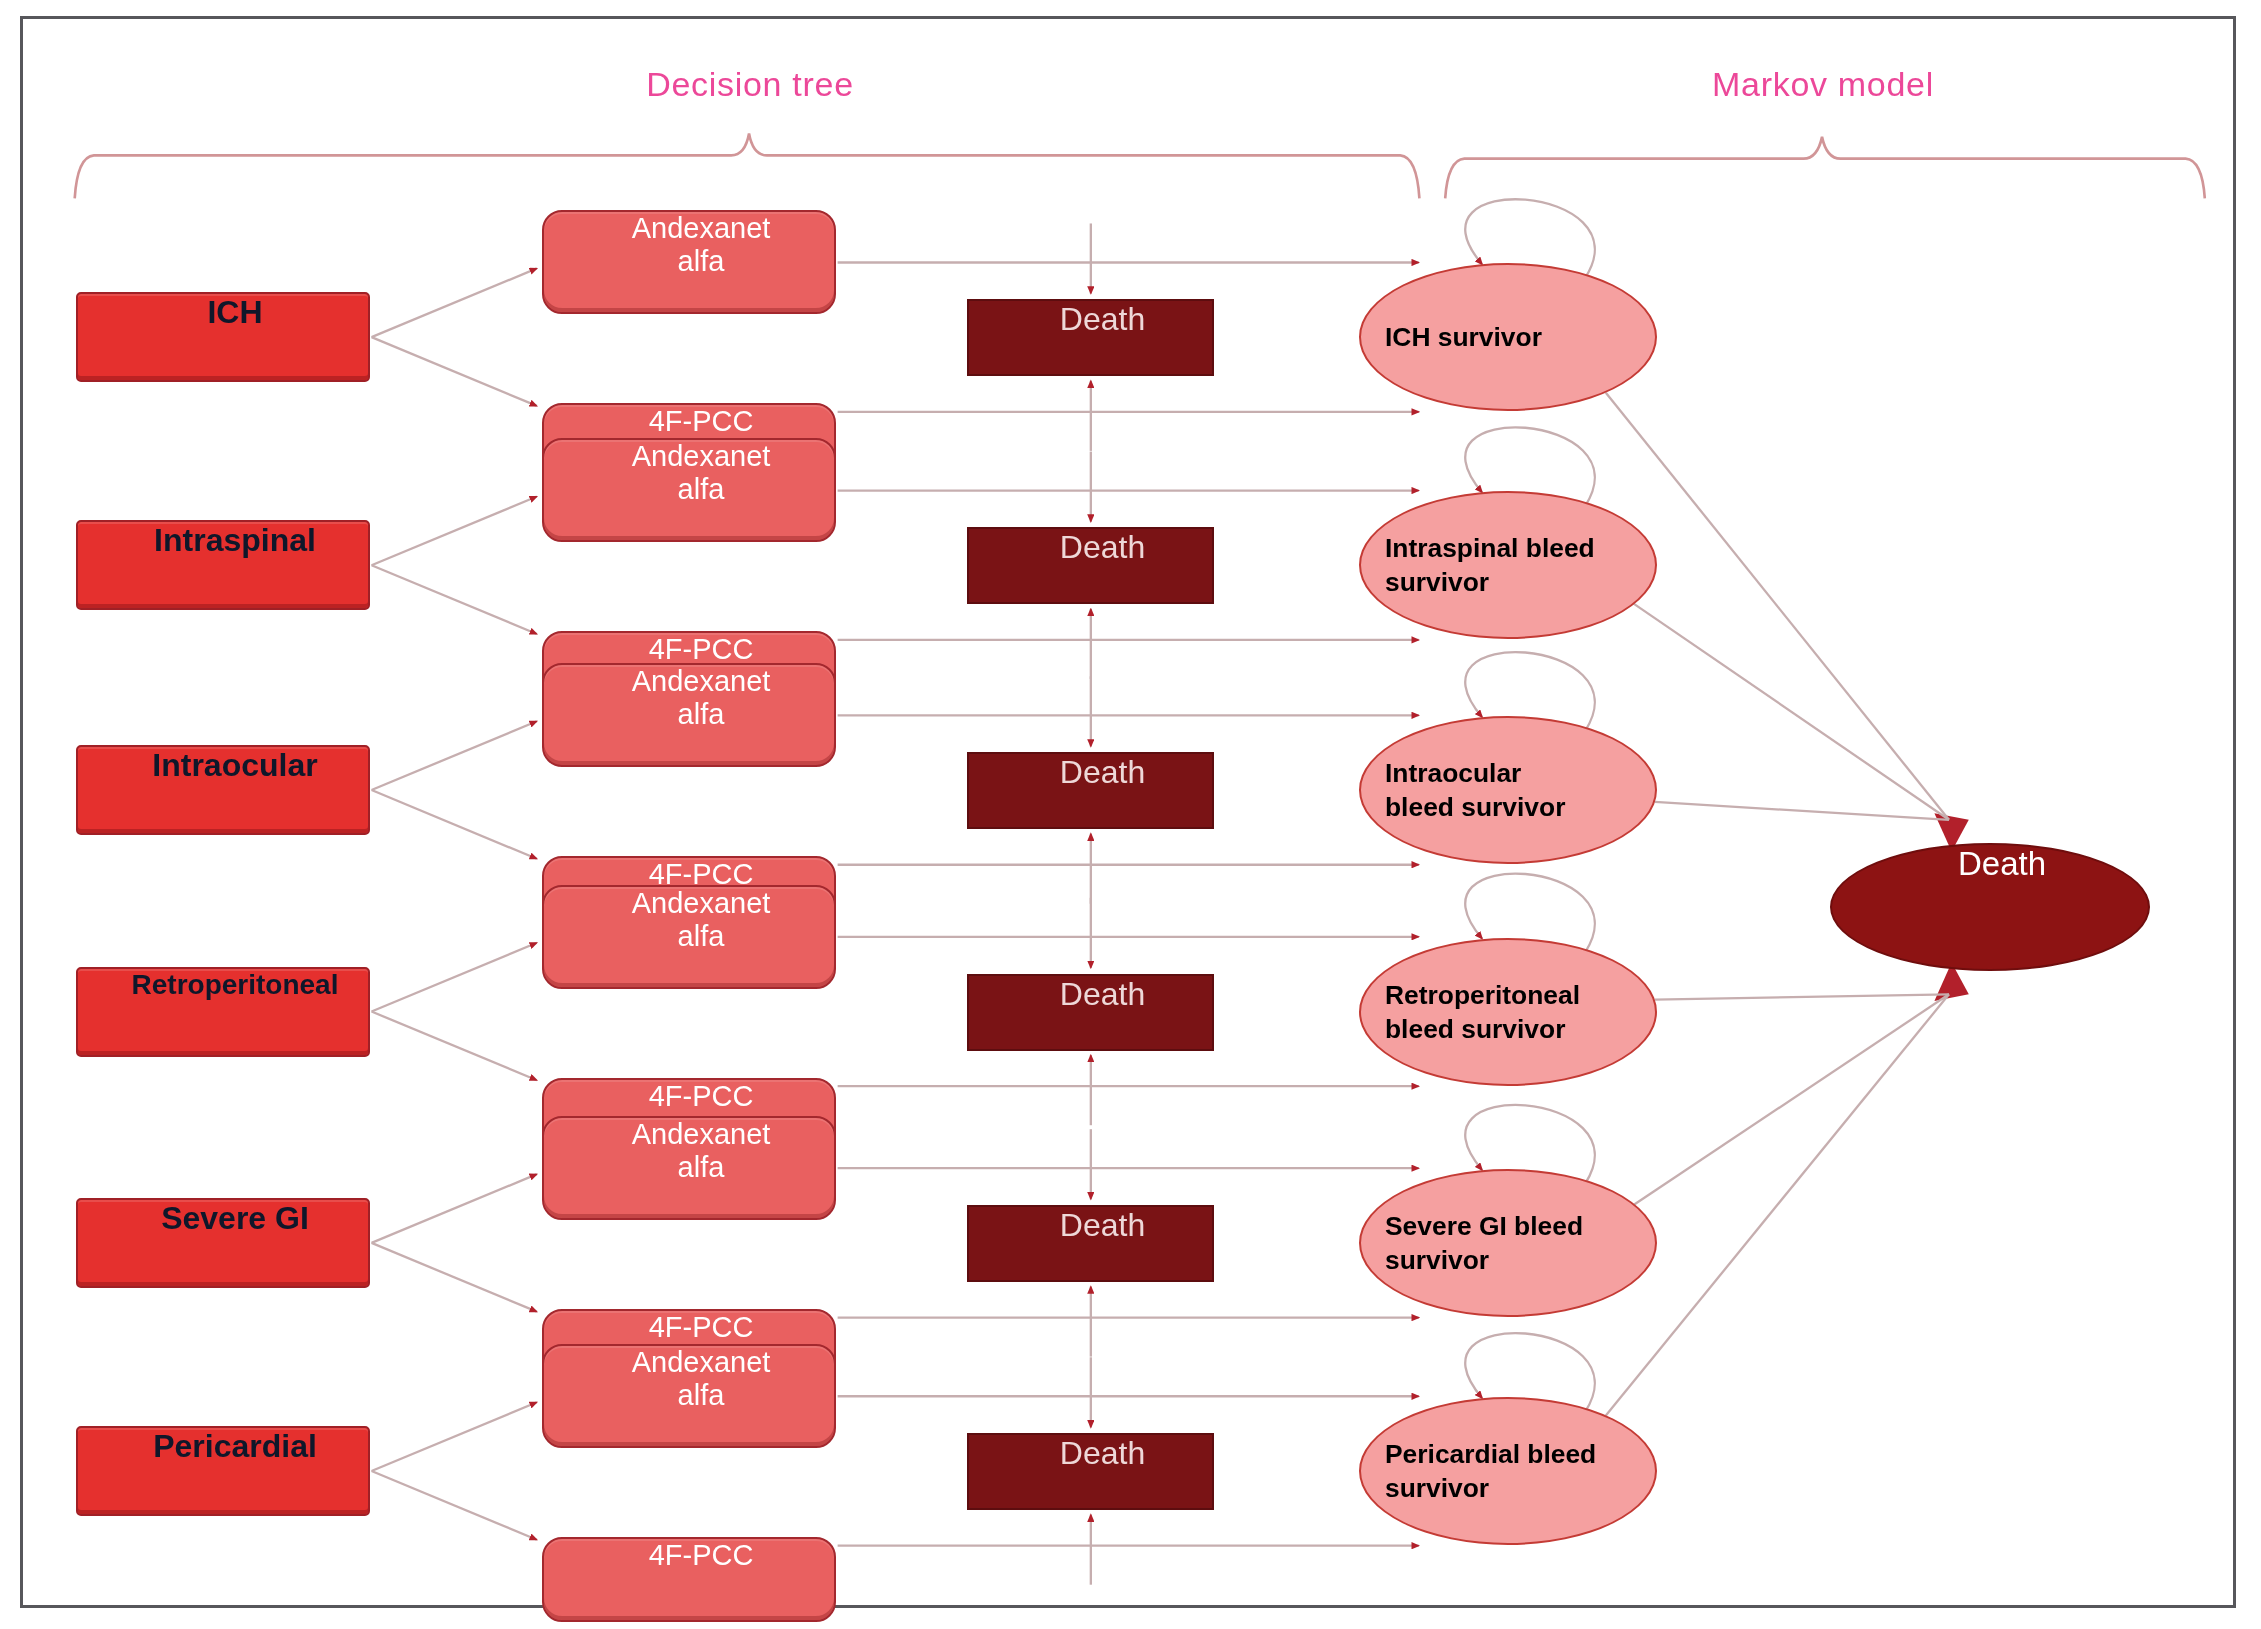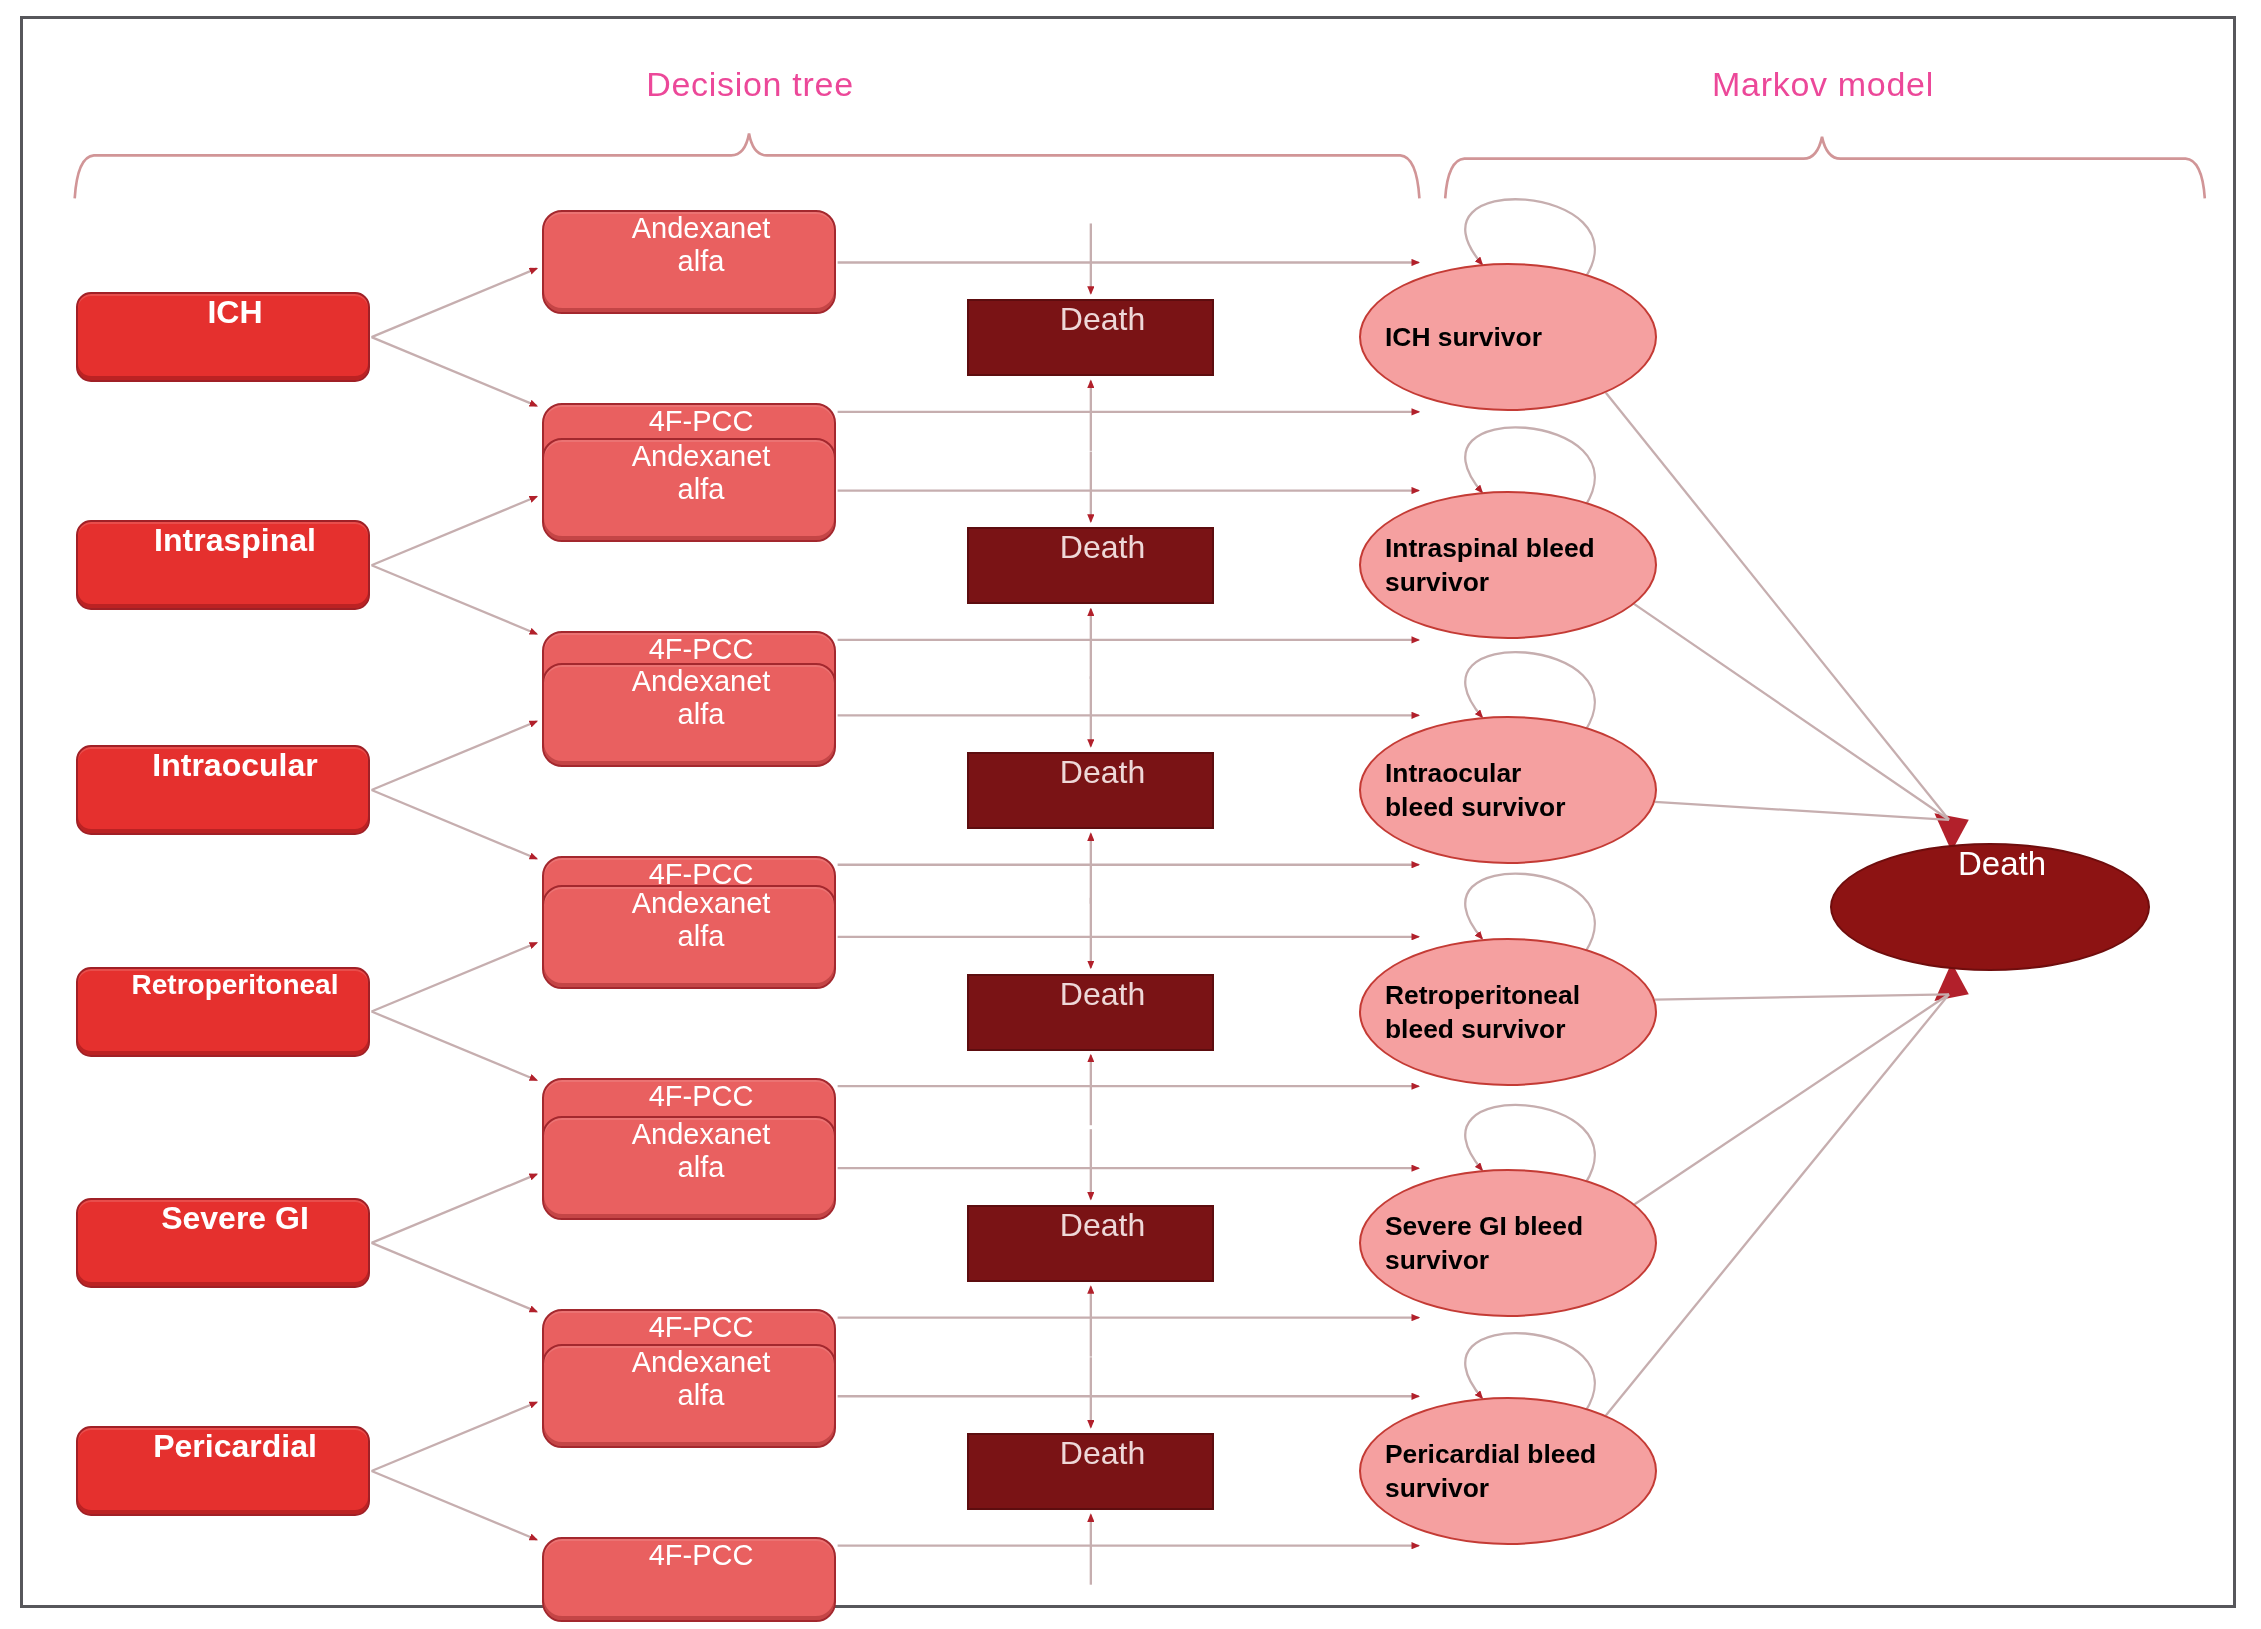--- a/index.html
+++ b/index.html
@@ -12,22 +12,22 @@
   .hdr{position:absolute;top:65px;transform:translateX(-50%);
        color:#ec4899;font-size:34px;letter-spacing:0.7px;white-space:nowrap;}
   .hdr.dt{left:750px;}
   .hdr.mm{left:1823px;}
 
   .rowgroup{position:absolute;left:0;top:0;}
   .node{position:absolute;display:flex;align-items:flex-start;justify-content:center;
         text-align:center;box-sizing:border-box;padding-left:24px;}
 
   .cat{left:76px;width:294px;height:90px;top:calc(var(--cy) - 45px);
-       background:#e5302e;border:2px solid #a02026;border-radius:15px;
-       color:#ffffff;font-size:32px;font-weight:bold;
+       background:#e5302e;border:2px solid #a02026;border-radius:5px;
+       color:#0f172a;font-size:32px;font-weight:bold;
        box-shadow:inset 0 -4px 0 rgba(110,10,14,.35), inset 0 2px 0 rgba(255,255,255,.14);}
   .cat.small{font-size:28px;}
 
   .treat{left:542px;width:294px;background:#e96060;border:2px solid #a3282e;
          border-radius:20px;color:#fff;font-size:29px;line-height:1.15;
          box-shadow:inset 0 -4px 0 rgba(130,20,22,.35), inset 0 2px 0 rgba(255,255,255,.12);}
   .treat.a{height:104px;top:calc(var(--cy) - 127px);}
   .treat.b{height:85px;top:calc(var(--cy) + 32px);margin-top:34px;}
   .treat.a span{display:inline-block;max-width:172px;}
 

